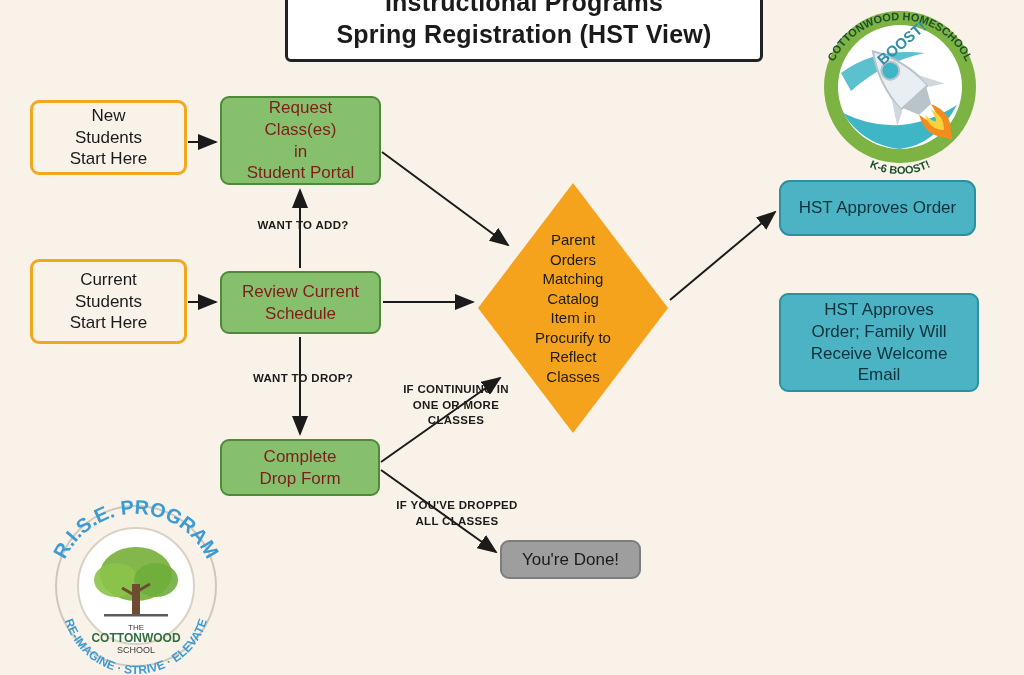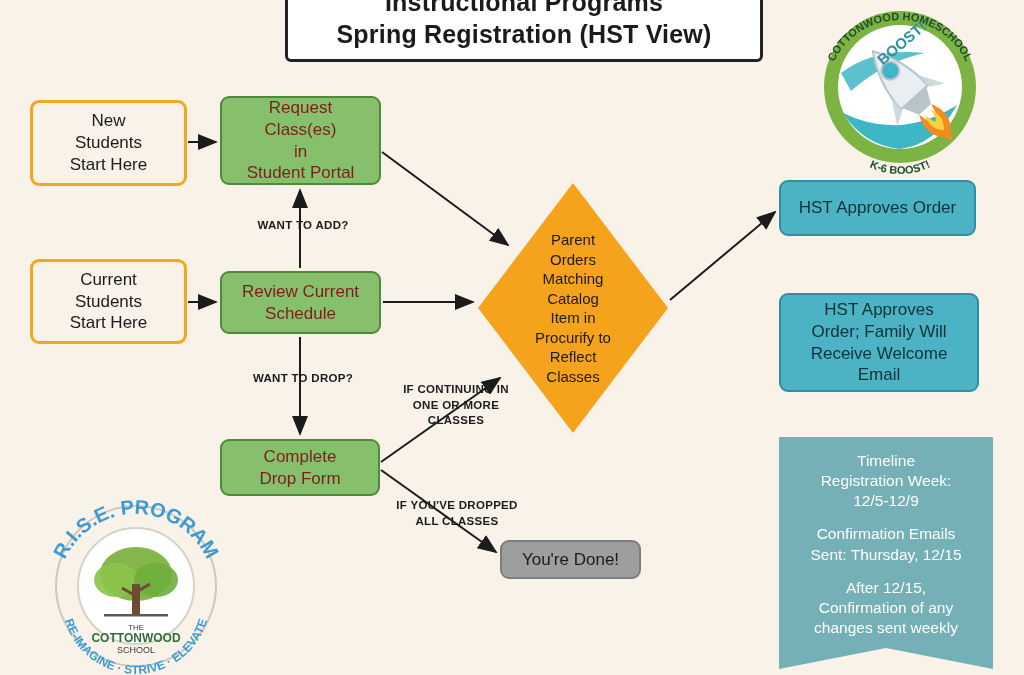--- a/index.html
+++ b/index.html
@@ -73,28 +73,28 @@
   }
   .gray-node {
     background: #9e9e9e;
     border: 2px solid #7d7d7d;
     border-radius: 9px;
     color: #1b1b1b;
     font-size: 17px;
   }
 
   
-  #node-new-students   { left: 30px;  top: 100px; width: 157px; height: 86px; text-align: center; }
+  #node-new-students   { left: 30px;  top: 100px; width: 157px; height: 75px; text-align: center; }
   #node-request-class  { left: 220px; top: 96px;  width: 161px; height: 89px; }
   #node-current-students { left: 30px; top: 259px; width: 157px; height: 85px; }
   #node-review-schedule  { left: 220px; top: 271px; width: 161px; height: 63px; }
   #node-complete-drop    { left: 220px; top: 439px; width: 160px; height: 57px; }
   #node-youre-done       { left: 500px; top: 540px; width: 141px; height: 39px; font-size: 17px; border-radius: 9px; }
 
-  #node-hst-approves     { left: 779px; top: 180px; width: 197px; height: 56px; }
+  #node-hst-approves     { left: 779px; top: 180px; width: 197px; height: 56px; border-radius: 11px; }
   #node-hst-approves-fam { left: 779px; top: 293px; width: 200px; height: 99px; }
 
   
   #node-parent-orders {
     left: 478px; top: 183px;
     width: 190px; height: 250px;
   }
   #node-parent-orders .diamond {
     position: absolute;
     left: 0; top: 0;
@@ -246,30 +246,20 @@
   </div>
 
   <div id="lbl-want-add" class="abs edge-label">WANT TO ADD?</div>
   <div id="lbl-want-drop" class="abs edge-label">WANT TO DROP?</div>
   <div id="lbl-continuing" class="abs edge-label">IF CONTINUING IN
 ONE OR MORE
 CLASSES</div>
   <div id="lbl-dropped" class="abs edge-label">IF YOU'VE DROPPED
 ALL CLASSES</div>
 
-  <div id="timeline-panel" class="abs">
-    <p>Timeline
-Registration Week:
-12/5-12/9</p>
-    <p>Confirmation Emails
-Sent:  Thursday, 12/15</p>
-    <p>After 12/15,
-Confirmation of any
-changes sent weekly</p>
-  </div>
 
   <svg id="boost-badge" class="abs" viewBox="0 0 190 180" xmlns="http://www.w3.org/2000/svg">
     <defs>
       <path id="boostArcTop" d="M 22 98 A 73 73 0 0 1 168 98"></path>
       <path id="boostArcBot" d="M 26 110 A 68 68 0 0 0 164 110"></path>
     </defs>
     <circle cx="95" cy="92" r="76" fill="#7cb342"></circle>
     <circle cx="95" cy="92" r="62" fill="#ffffff"></circle>
 
     <path d="M 38 118 Q 95 146 152 110 Q 130 150 95 154 Q 58 150 38 118 Z" fill="#3fb6c6"></path>

